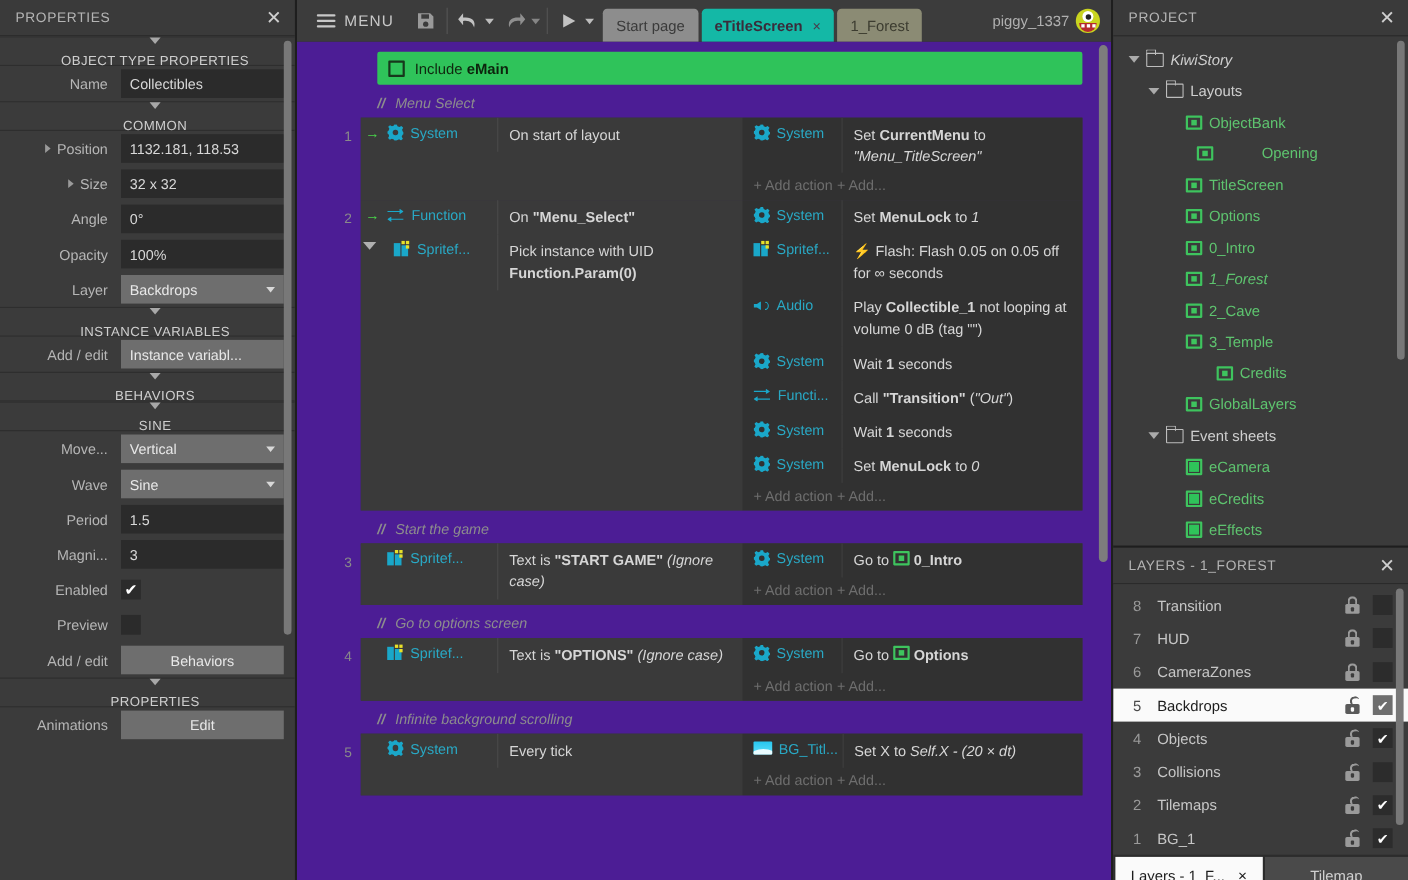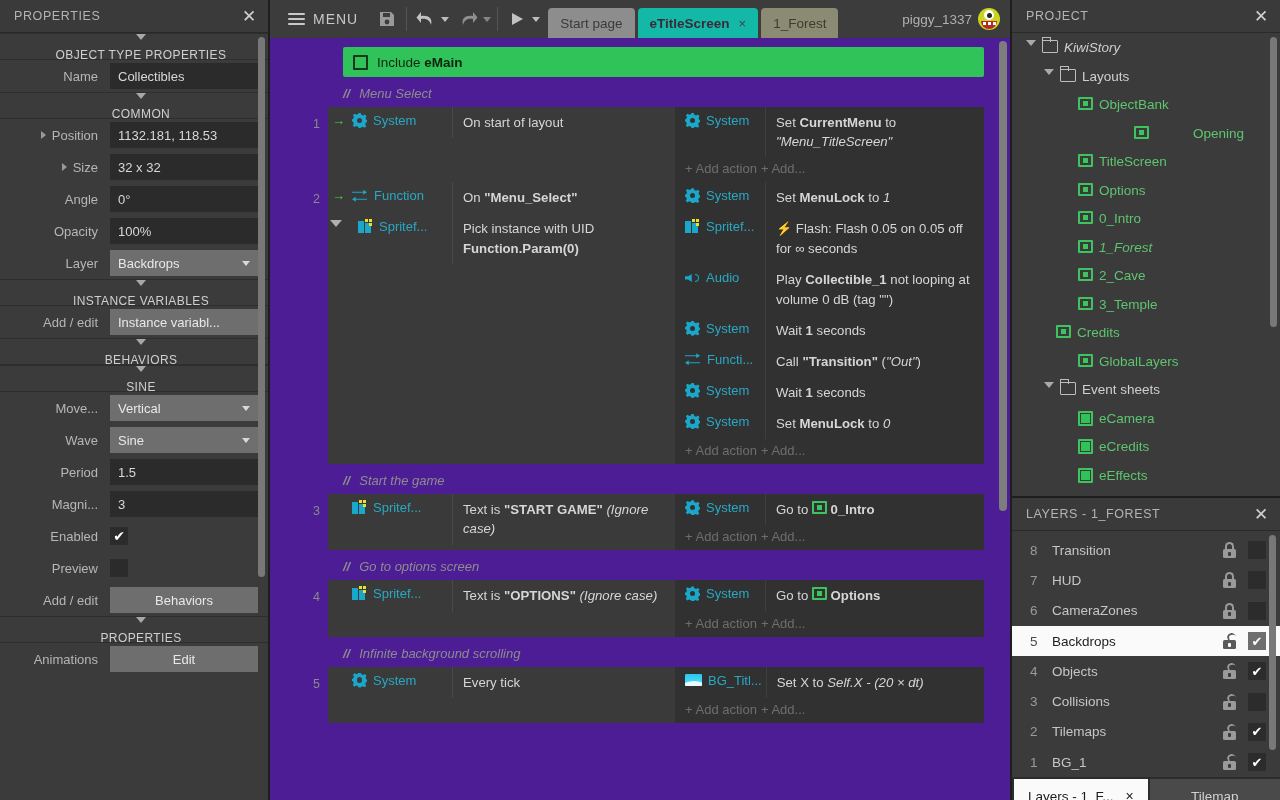--- a/index.html
+++ b/index.html
@@ -131,21 +131,21 @@
   .layico{width:15px;height:13px;border:2px solid #3ec45e;display:inline-block;position:relative;border-radius:1px;background:transparent;}
   .layico::after{content:"";position:absolute;left:3px;top:2px;width:5px;height:5px;background:#3ec45e;}
   .bolt{color:#ff3b3b;font-size:13px;}
   .bgico{width:17px;height:12px;display:inline-block;background:linear-gradient(#26c6f0,#5fe0fa);position:relative;overflow:hidden;border-radius:1px;}
   .bgico::after{content:"";position:absolute;left:-2px;bottom:-6px;width:22px;height:11px;background:#e9fbff;border-radius:50% 50% 0 0;}
 
   
   #right { width:270px; display:flex; flex-direction:column; background:#333; border-left:2px solid #1e1e1e;}
   #projpanel { height:504px; display:flex; flex-direction:column; background:#3b3b3b;}
   #projpanel .tree { flex:1; overflow:hidden; position:relative; padding-top:7px;}
-  .tnode { display:flex; align-items:flex-start; height:28.5px; gap:6px; white-space:nowrap;}
+  .tnode { display:flex; align-items:center; height:28.5px; gap:6px; white-space:nowrap;}
   .tcaret{ width:0;height:0;border-left:5px solid transparent;border-right:5px solid transparent;border-top:6px solid #aaa; flex:none;}
   .tfolder{ width:16px;height:13px; position:relative; flex:none;}
   .tfolder::before{content:"";position:absolute;inset:0;border:1.6px solid #bdbdbd;border-radius:1px;}
   .tfolder::after{content:"";position:absolute;left:0;top:-3px;width:7px;height:4px;border:1.6px solid #bdbdbd;border-bottom:none;border-radius:1px 1px 0 0;}
   .tlabel{ font-size:13.5px; color:#cfcfcf;}
   .tlabel.green{ color:#5ec46f;}
   .tlabel.ital{ font-style:italic;}
   .panel-scroll{position:absolute;right:3px;top:4px;width:7px;border-radius:4px;background:#787878;}
 
   #layerpanel { flex:1; display:flex; flex-direction:column; background:#3b3b3b; border-top:2px solid #1e1e1e; position:relative;}
@@ -642,21 +642,21 @@
           <div class="tnode" style="padding-left: 32px;">
             <span class="tcaret"></span>
             <span class="tfolder"></span>
             <span class="tlabel">Layouts</span>
           </div>
           <div class="tnode" style="padding-left: 50px;">
             <span style="width:10px;display:inline-block"></span>
             <span class="layico"></span>
             <span class="tlabel green">ObjectBank</span>
           </div>
-          <div class="tnode" style="padding-left: 68px; gap: 44px;">
+          <div class="tnode" style="padding-left: 22px; gap: 44px;">
             <span style="width:10px;display:inline-block"></span>
             <span class="layico"></span>
             <span class="tlabel green">Opening</span>
           </div>
           <div class="tnode" style="padding-left: 50px;">
             <span style="width:10px;display:inline-block"></span>
             <span class="layico"></span>
             <span class="tlabel green">TitleScreen</span>
           </div>
           <div class="tnode" style="padding-left: 50px;">
@@ -677,21 +677,21 @@
           <div class="tnode" style="padding-left: 50px;">
             <span style="width:10px;display:inline-block"></span>
             <span class="layico"></span>
             <span class="tlabel green">2_Cave</span>
           </div>
           <div class="tnode" style="padding-left: 50px;">
             <span style="width:10px;display:inline-block"></span>
             <span class="layico"></span>
             <span class="tlabel green">3_Temple</span>
           </div>
-          <div class="tnode" style="padding-left: 28px;">
+          <div class="tnode" style="padding-left: 78px;">
             <span style="width:10px;display:inline-block"></span>
             <span class="layico"></span>
             <span class="tlabel green">Credits</span>
           </div>
           <div class="tnode" style="padding-left: 50px;">
             <span style="width:10px;display:inline-block"></span>
             <span class="layico"></span>
             <span class="tlabel green">GlobalLayers</span>
           </div>
           <div class="tnode" style="padding-left: 32px;">

